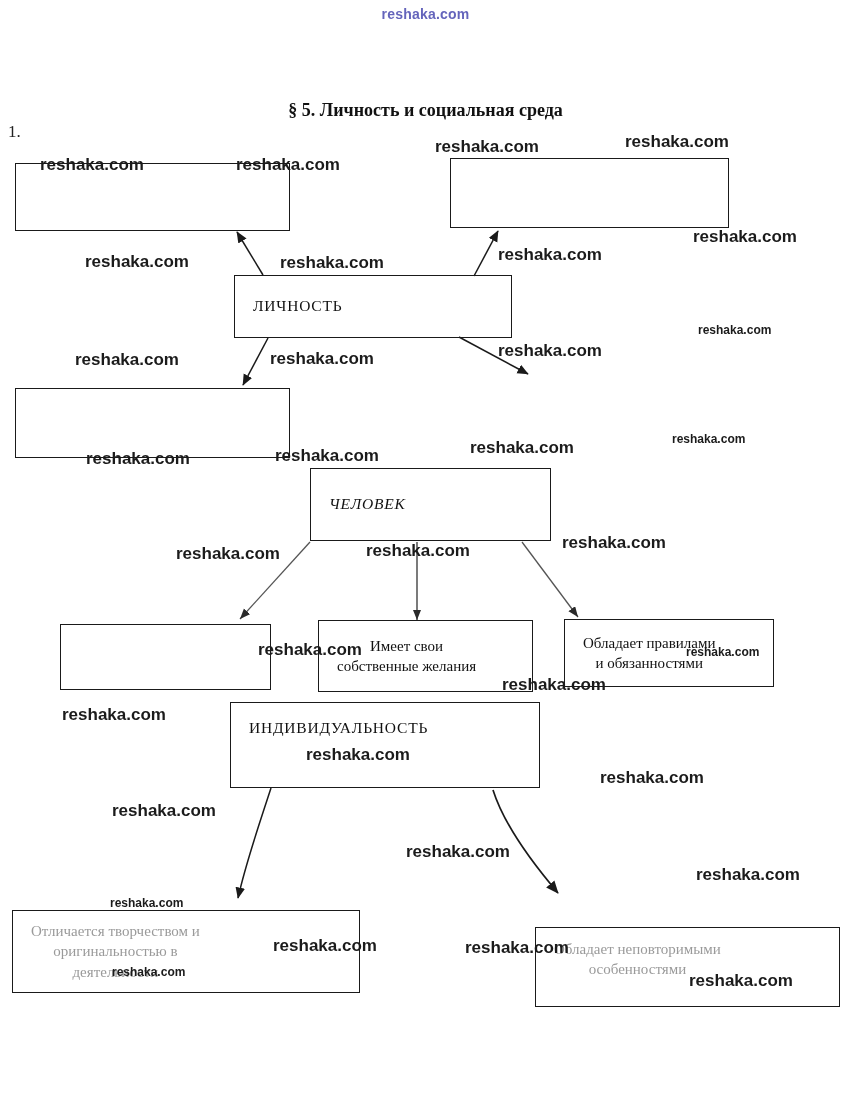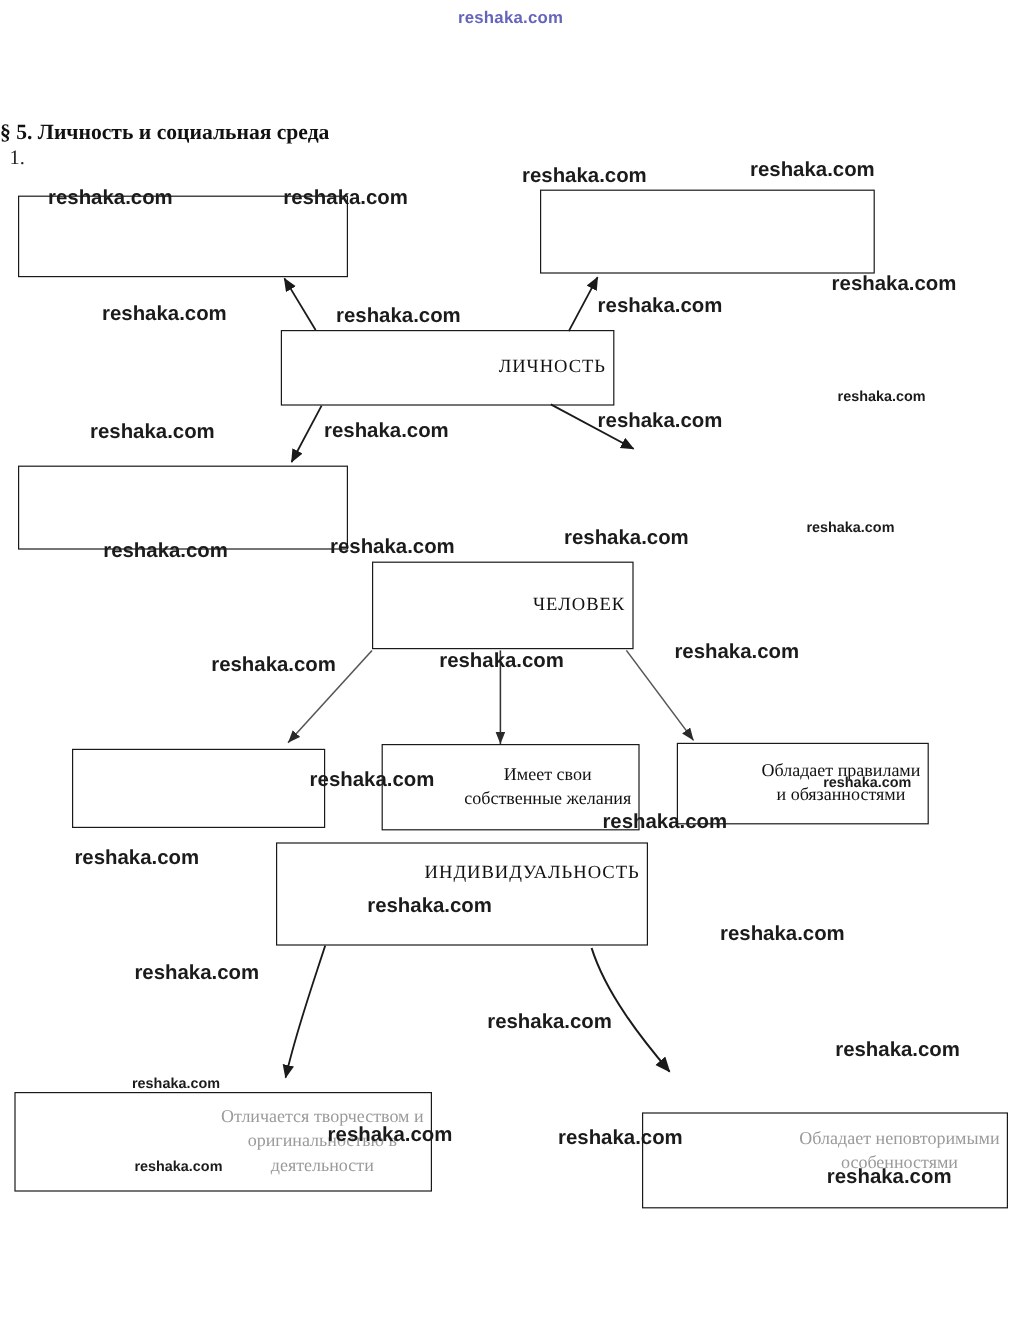--- a/index.html
+++ b/index.html
@@ -28,21 +28,21 @@
     color: #4a4ab0;
     letter-spacing: 0.2px;
     opacity: .85;
   }
 
   
   .heading {
     position: absolute;
     left: 0; right: 0;
     top: 100px;
-    text-align: left;
+    text-align: center;
     font-family: "Liberation Serif", "DejaVu Serif", serif;
     font-size: 18px;
     font-weight: 700;
     color: #111111;
   }
   .item-number {
     position: absolute;
     left: 8px;
     top: 122px;
     font-family: "Liberation Serif", "DejaVu Serif", serif;
@@ -51,27 +51,27 @@
   }
 
   
   .node {
     position: absolute;
     box-sizing: border-box;
     border: 1.4px solid #1a1a1a;
     background: transparent;
     display: flex;
     align-items: center;
-    justify-content: flex-end;
+    justify-content: flex-start;
     text-align: center;
     font-family: "Liberation Serif", "DejaVu Serif", serif;
     font-size: 15px;
     color: #111111;
     line-height: 1.35;
-    padding: 2px 6px;
+    padding: 2px 18px;
   }
   .node.big { font-size: 15.5px; letter-spacing: 0.8px; }
   .node.faded { color: #9a9a9a; }
   .node .label { white-space: pre-line; }
   .node.top-align .label { margin-top: -2px; }
 
   
   svg.arrows {
     position: absolute;
     left: 0; top: 0;
@@ -137,21 +137,21 @@
 
   <div class="node big" style="left:234px; top:275px; width:278px; height:63px;">
     <span class="label">ЛИЧНОСТЬ</span>
   </div>
 
   <div class="node" style="left:15px; top:388px; width:275px; height:70px;">
     <span class="label"></span>
   </div>
 
 
-  <div class="node big" style="left:310px; top:468px; width:218px; height:73px;">
+  <div class="node big" style="left:310px; top:468px; width:241px; height:73px;font-style:italic;">
     <span class="label">ЧЕЛОВЕК</span>
   </div>
 
   <div class="node" style="left:60px; top:624px; width:211px; height:66px;">
     <span class="label"></span>
   </div>
 
   <div class="node" style="left:318px; top:620px; width:215px; height:72px;">
     <span class="label">Имеет свои
 собственные  желания</span>

